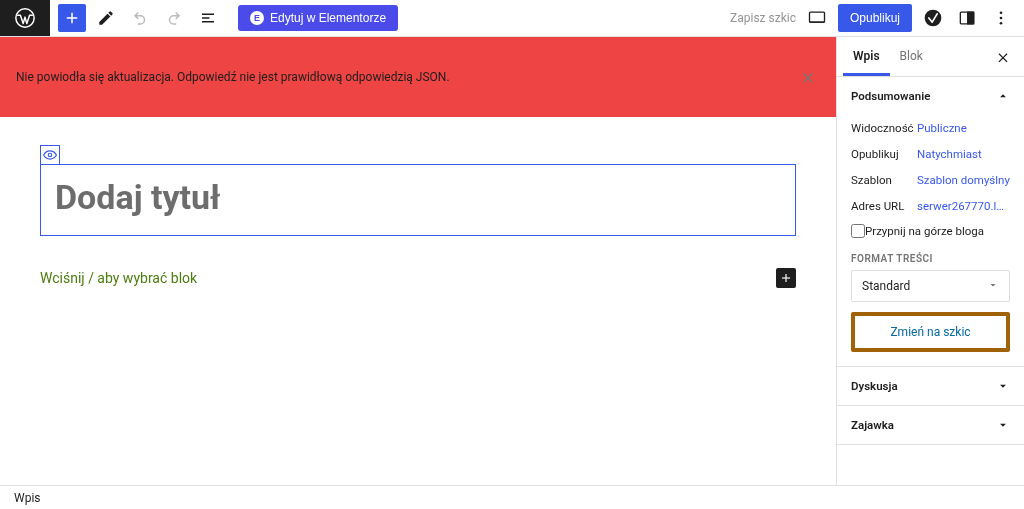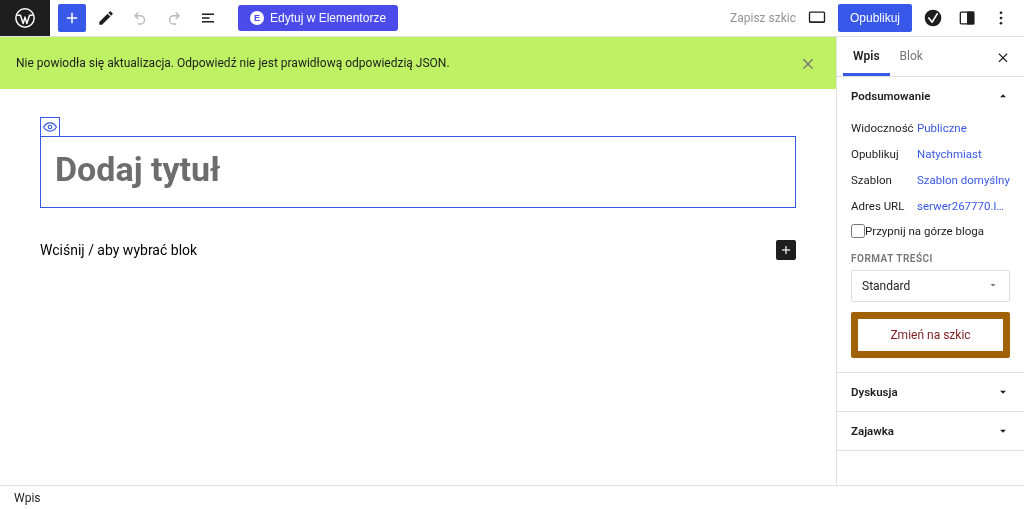--- a/index.html
+++ b/index.html
@@ -78,23 +78,23 @@
       display: flex;
       height: calc(100% - 37px - 24px);
     }
 
     .editor-column {
       flex: 1;
       position: relative;
       overflow: hidden;
     }
     .error-banner {
-      background: #bef264;
+      background: #ef4444;
       color: #1e1e1e;
-      padding: 14px 16px;
+      padding: 28px 16px;
       font-size: 12px;
       display: flex;
       align-items: center;
     }
     .error-close { margin-left: auto; color: #757575; cursor: pointer; padding: 4px; }
     .canvas { padding: 28px 40px; }
     .eye-widget {
       position: relative;
       width: 20px; height: 20px;
       border: 1px solid #3858e9;
@@ -111,21 +111,21 @@
       border: none;
       outline: none;
       font-size: 34px;
       font-weight: 700;
       color: #6d6d6d;
       width: 100%;
       font-family: inherit;
     }
     .title-input::placeholder { color: #6d6d6d; }
     .block-row { display: flex; align-items: center; }
-    .block-prompt { color: #000000; font-size: 14px; flex: 1; }
+    .block-prompt { color: #4d7c0f; font-size: 14px; flex: 1; }
     .add-block-sq {
       width: 20px; height: 20px; background: #1e1e1e; color: #fff;
       display: flex; align-items: center; justify-content: center;
       border-radius: 2px; cursor: pointer;
     }
 
     .sidebar {
       width: 188px;
       border-left: 1px solid #e0e0e0;
       background: #fff;
@@ -187,25 +187,25 @@
     .select-box {
       border: 1px solid #ddd;
       padding: 8px 10px;
       border-radius: 2px;
       display: flex;
       cursor: pointer;
       font-size: 12px;
     }
     .select-box .chev { margin-left: auto; color: #757575; }
     .draft-btn {
-      border: 7px solid #a16207;
+      border: 4px solid #a16207;
       padding: 9px;
       text-align: center;
       margin-top: 10px;
-      color: #7f1d1d;
+      color: #0369a1;
       border-radius: 2px;
       cursor: pointer;
       font-size: 12px;
     }
 
     .footer-crumb {
       height: 24px;
       border-top: 1px solid #e0e0e0;
       padding: 0 14px;
       display: flex;

